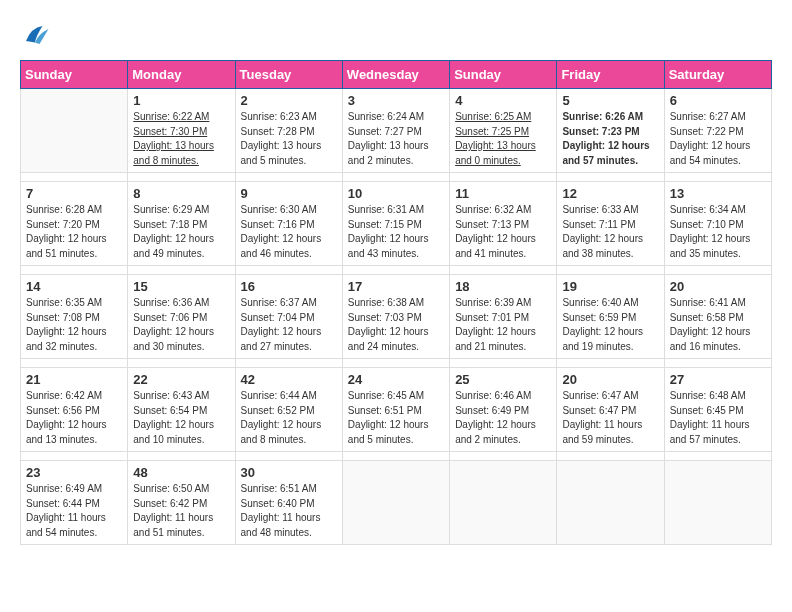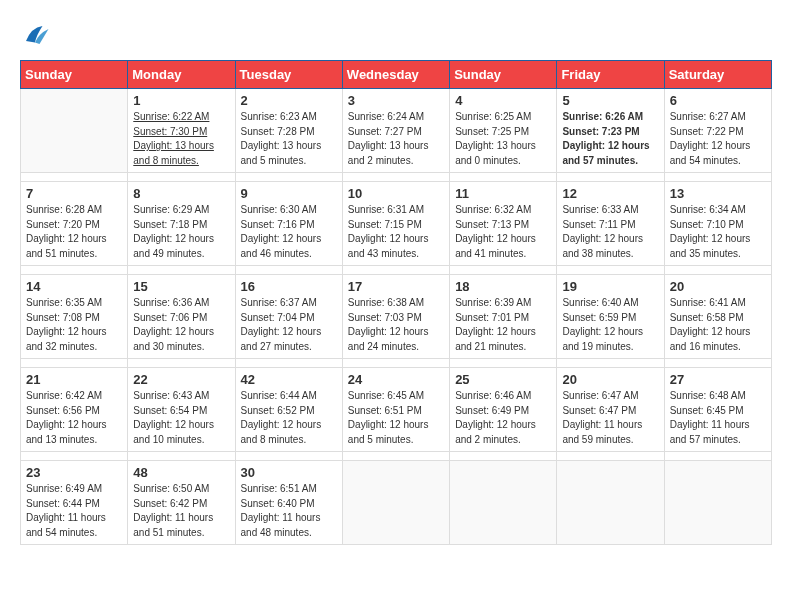--- a/index.html
+++ b/index.html
@@ -46,21 +46,21 @@
       font-size: 14px;
       color: #555;
       font-weight: normal;
     }
     .calendar {
       width: 100%;
       border-collapse: collapse;
       border: 1px solid #ccc;
     }
     .calendar thead tr th {
-      background-color: #ef4444;
+      background-color: #ec4899;
       color: #fff;
       font-size: 13px;
       font-weight: bold;
       padding: 6px 4px;
       text-align: left;
       border: 1px solid #2060a0;
     }
     .calendar tbody tr td {
       vertical-align: top;
       padding: 4px 5px;
@@ -144,21 +144,21 @@
         </td>
         <td>
           <span class="day-num">3</span>
           <div class="day-info" style="white-space: pre-line;">Sunrise: 6:24 AM
 Sunset: 7:27 PM
 Daylight: 13 hours
 and 2 minutes.</div>
         </td>
         <td>
           <span class="day-num">4</span>
-          <div class="day-info" style="white-space: pre-line;">Sunrise: 6:25 AM
+          <div class="day-info" style="white-space: pre-line; text-decoration: underline;">Sunrise: 6:25 AM
 Sunset: 7:25 PM
 Daylight: 13 hours
 and 0 minutes.</div>
         </td>
         <td>
           <span class="day-num">5</span>
           <div class="day-info" style="white-space: pre-line; font-weight: bold;">Sunrise: 6:26 AM
 Sunset: 7:23 PM
 Daylight: 12 hours
 and 57 minutes.</div>

